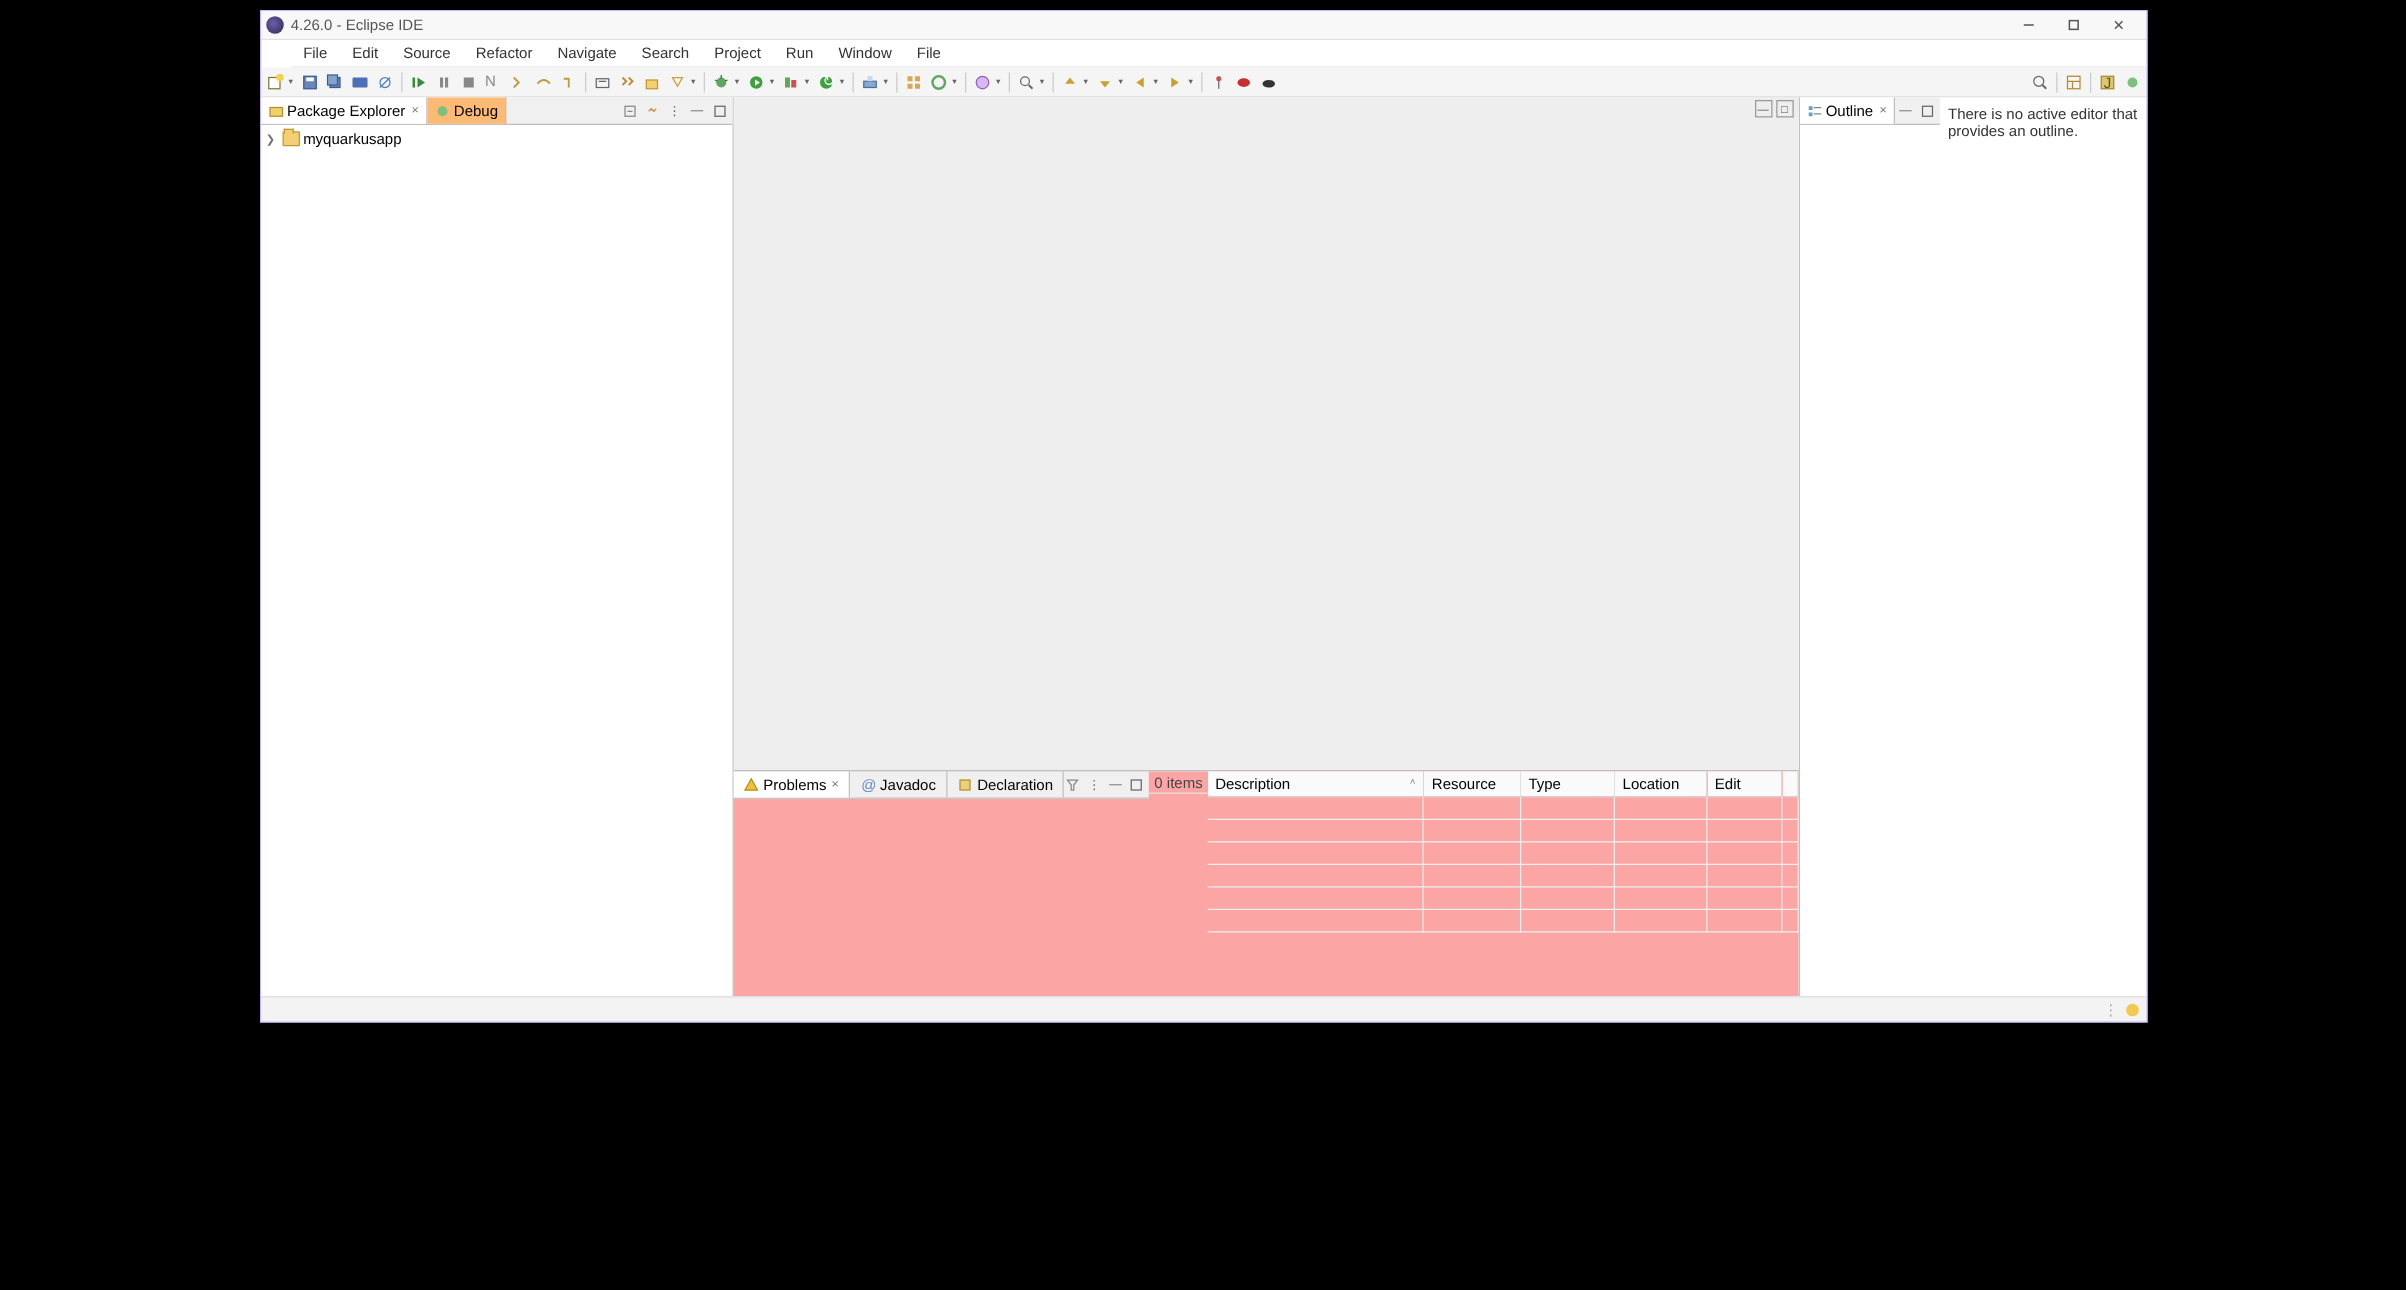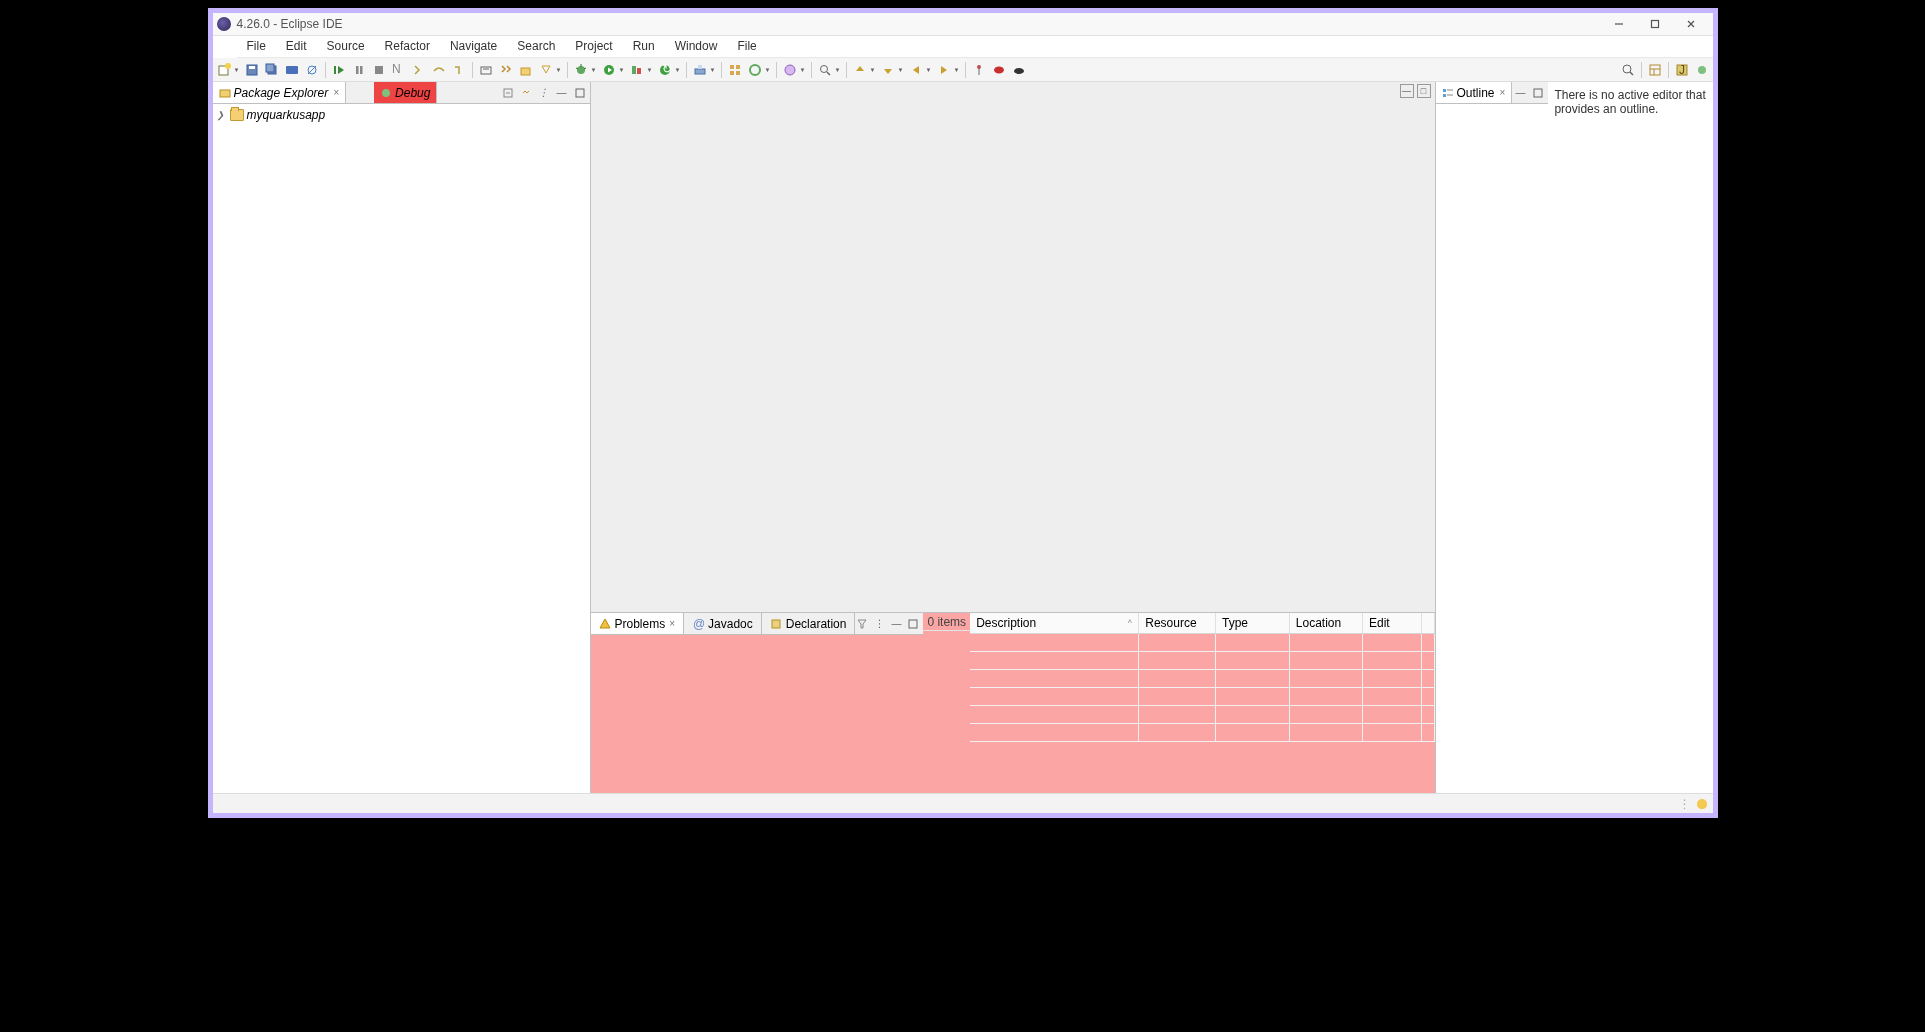--- a/index.html
+++ b/index.html
@@ -1,40 +1,40 @@
 <!DOCTYPE html>
 <html><head>
 <meta charset="utf-8">
 <style>
 * { margin: 0; padding: 0; box-sizing: border-box; font-family: "Segoe UI", Tahoma, sans-serif; font-size: 12px; }
 html, body { width: 100%; height: 100%; overflow: hidden; background: #000; }
 
-.window { display: flex; flex-direction: column; width: 1510px; height: 810px; margin: 8px auto 0; background: #fff; border: 5px solid #c4b5fd; }
+.window { display: flex; flex-direction: column; width: 1510px; height: 810px; margin: 8px auto 0; background: #fff; border: 1px solid #c4b5fd; }
 
 .titlebar { display: flex; align-items: center; height: 23px; background: #f8f8f8; border-bottom: 1px solid #e0e0e0; padding: 0 4px; color: #555; }
 .titlebar .eclipse-logo { width: 14px; height: 14px; border-radius: 50%; background: radial-gradient(circle at 40% 40%, #6b5fa7, #2d2656); margin-right: 6px; }
 .titlebar .title { flex: 1; }
 .titlebar .win-btn { width: 36px; height: 100%; display: flex; align-items: center; justify-content: center; color: #555; }
 
 .menubar { display: flex; height: 22px; background: #fff; border-bottom: 1px solid #e8e8e8; margin-left: 24px; }
 .menubar .menu { padding: 3px 10px; color: #333; }
 
 .toolbar { display: flex; align-items: center; height: 24px; background: #f5f5f5; border-bottom: 1px solid #ddd; padding: 0 2px; gap: 2px; }
 .toolbar .tb-item { width: 18px; height: 18px; display: flex; align-items: center; justify-content: center; position: relative; }
 .toolbar .tb-item.dd { width: 26px; padding-right: 8px; }
 .toolbar .tb-item.dd::after { content: "▼"; position: absolute; right: 1px; font-size: 6px; color: #666; }
 .toolbar .sep { width: 1px; height: 16px; background: #ccc; margin: 0 2px; }
 .toolbar .spacer { flex: 1; }
 
 .workspace { flex: 1; display: flex; min-height: 0; }
 
-.left-pane { width: 378px; border-right: 1px solid #c0c0c0; display: flex; flex-direction: column; background: #fff; font-style: italic; }
+.left-pane { width: 378px; border-right: 1px solid #c0c0c0; display: flex; flex-direction: column; background: #fff; }
 .view-tabs { display: flex; align-items: center; height: 22px; background: #f0f0f0; border-bottom: 1px solid #c0c0c0; }
 .view-tab { display: flex; align-items: center; padding: 2px 6px; gap: 3px; border-right: 1px solid #c0c0c0; background: #fff; height: 100%; }
-.view-tab.inactive { background: #ef4444; margin-left: 28px; }
+.view-tab.inactive { background: #fdba74; }
 .view-tab .close { font-size: 10px; color: #777; margin-left: 2px; }
 .view-tabs .actions { margin-left: auto; display: flex; gap: 2px; padding-right: 2px; }
 .view-tabs .actions .act { width: 16px; height: 16px; display: flex; align-items: center; justify-content: center; color: #666; font-size: 10px; }
 
 .tree { flex: 1; overflow: auto; padding: 2px 0; }
 .tree-row { display: flex; align-items: center; height: 18px; padding-left: 4px; gap: 3px; }
 .tree-row .chev { width: 10px; color: #777; font-size: 9px; }
 .tree-row .proj { width: 14px; height: 12px; background: #f4cf73; border: 1px solid #c09a2e; border-radius: 1px; position: relative; }
 .tree-row .proj::before { content: ""; position: absolute; top: -3px; left: 0; width: 6px; height: 3px; background: #f4cf73; border: 1px solid #c09a2e; border-bottom: none; }
 

